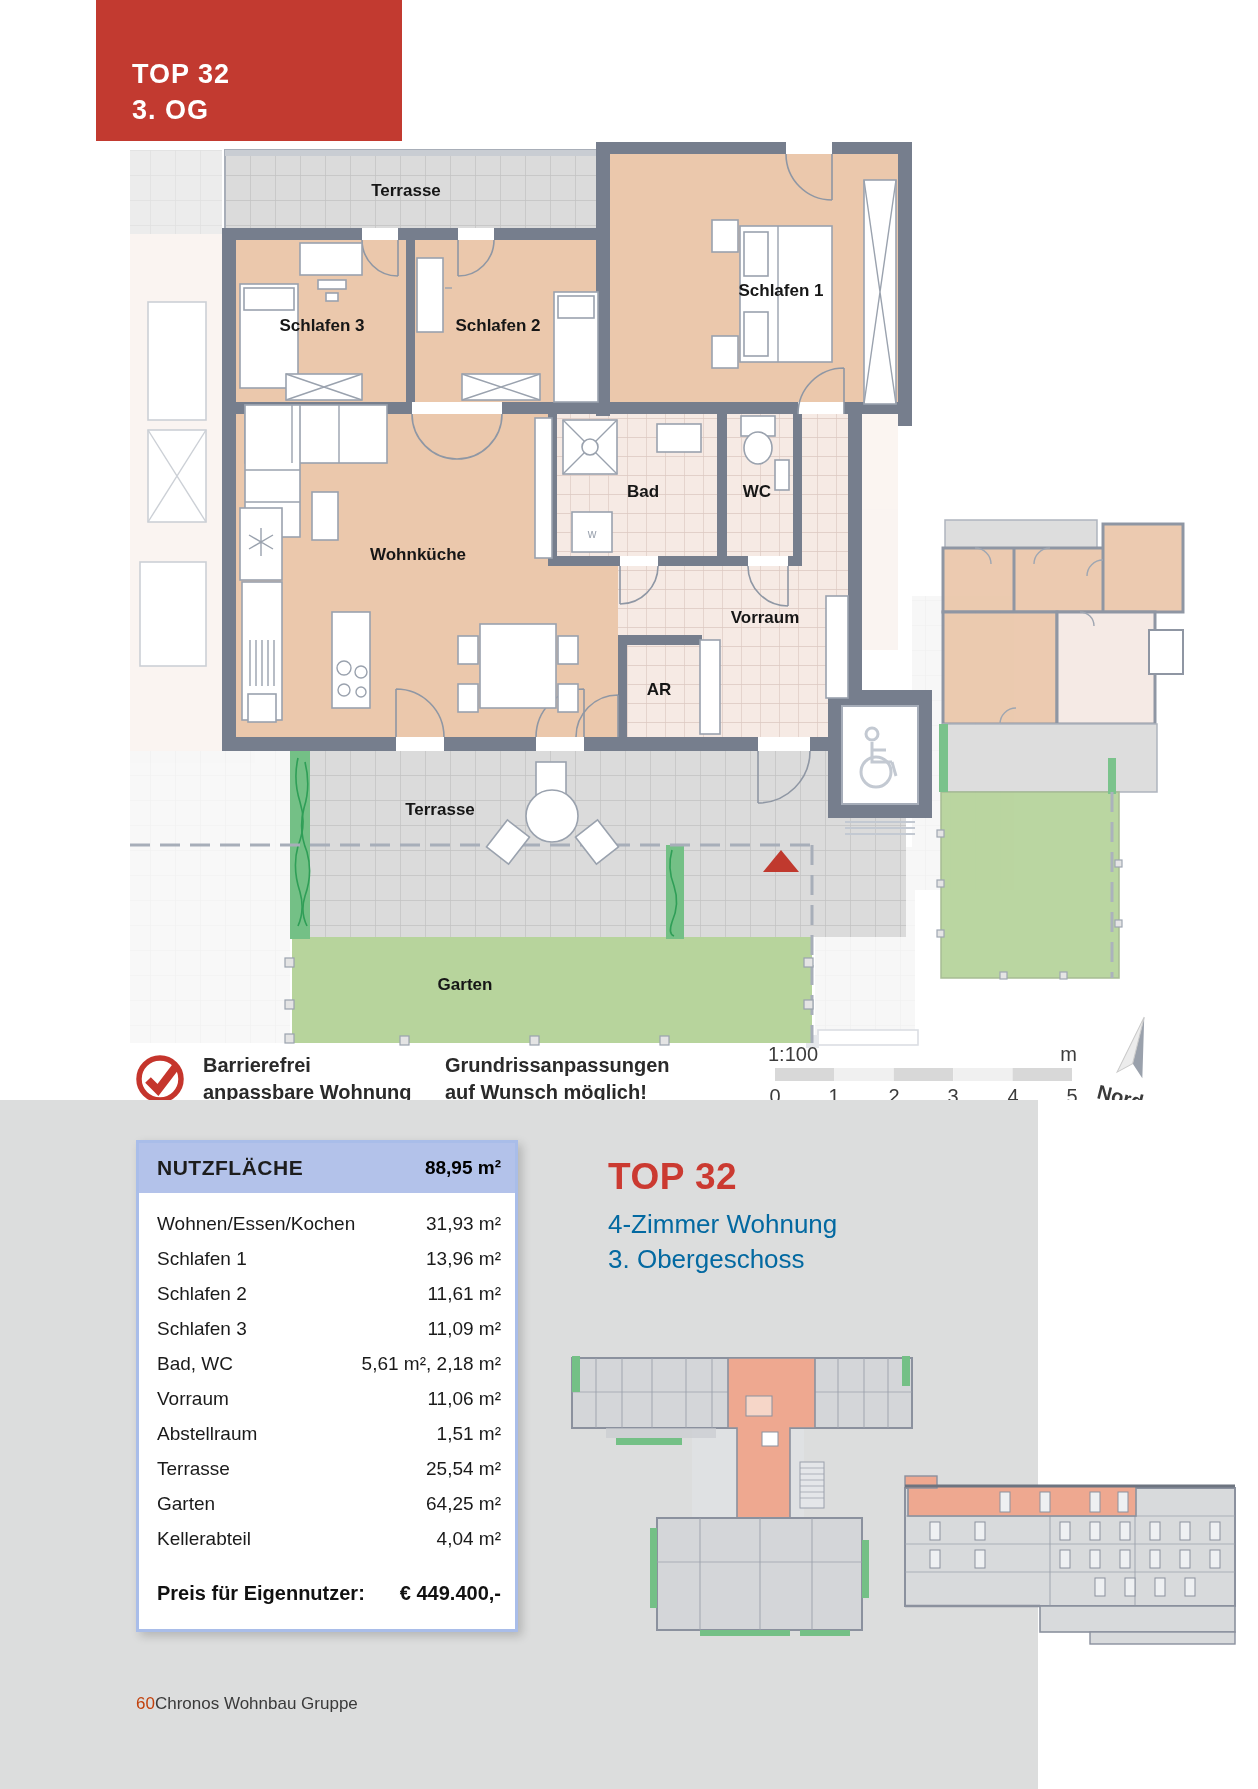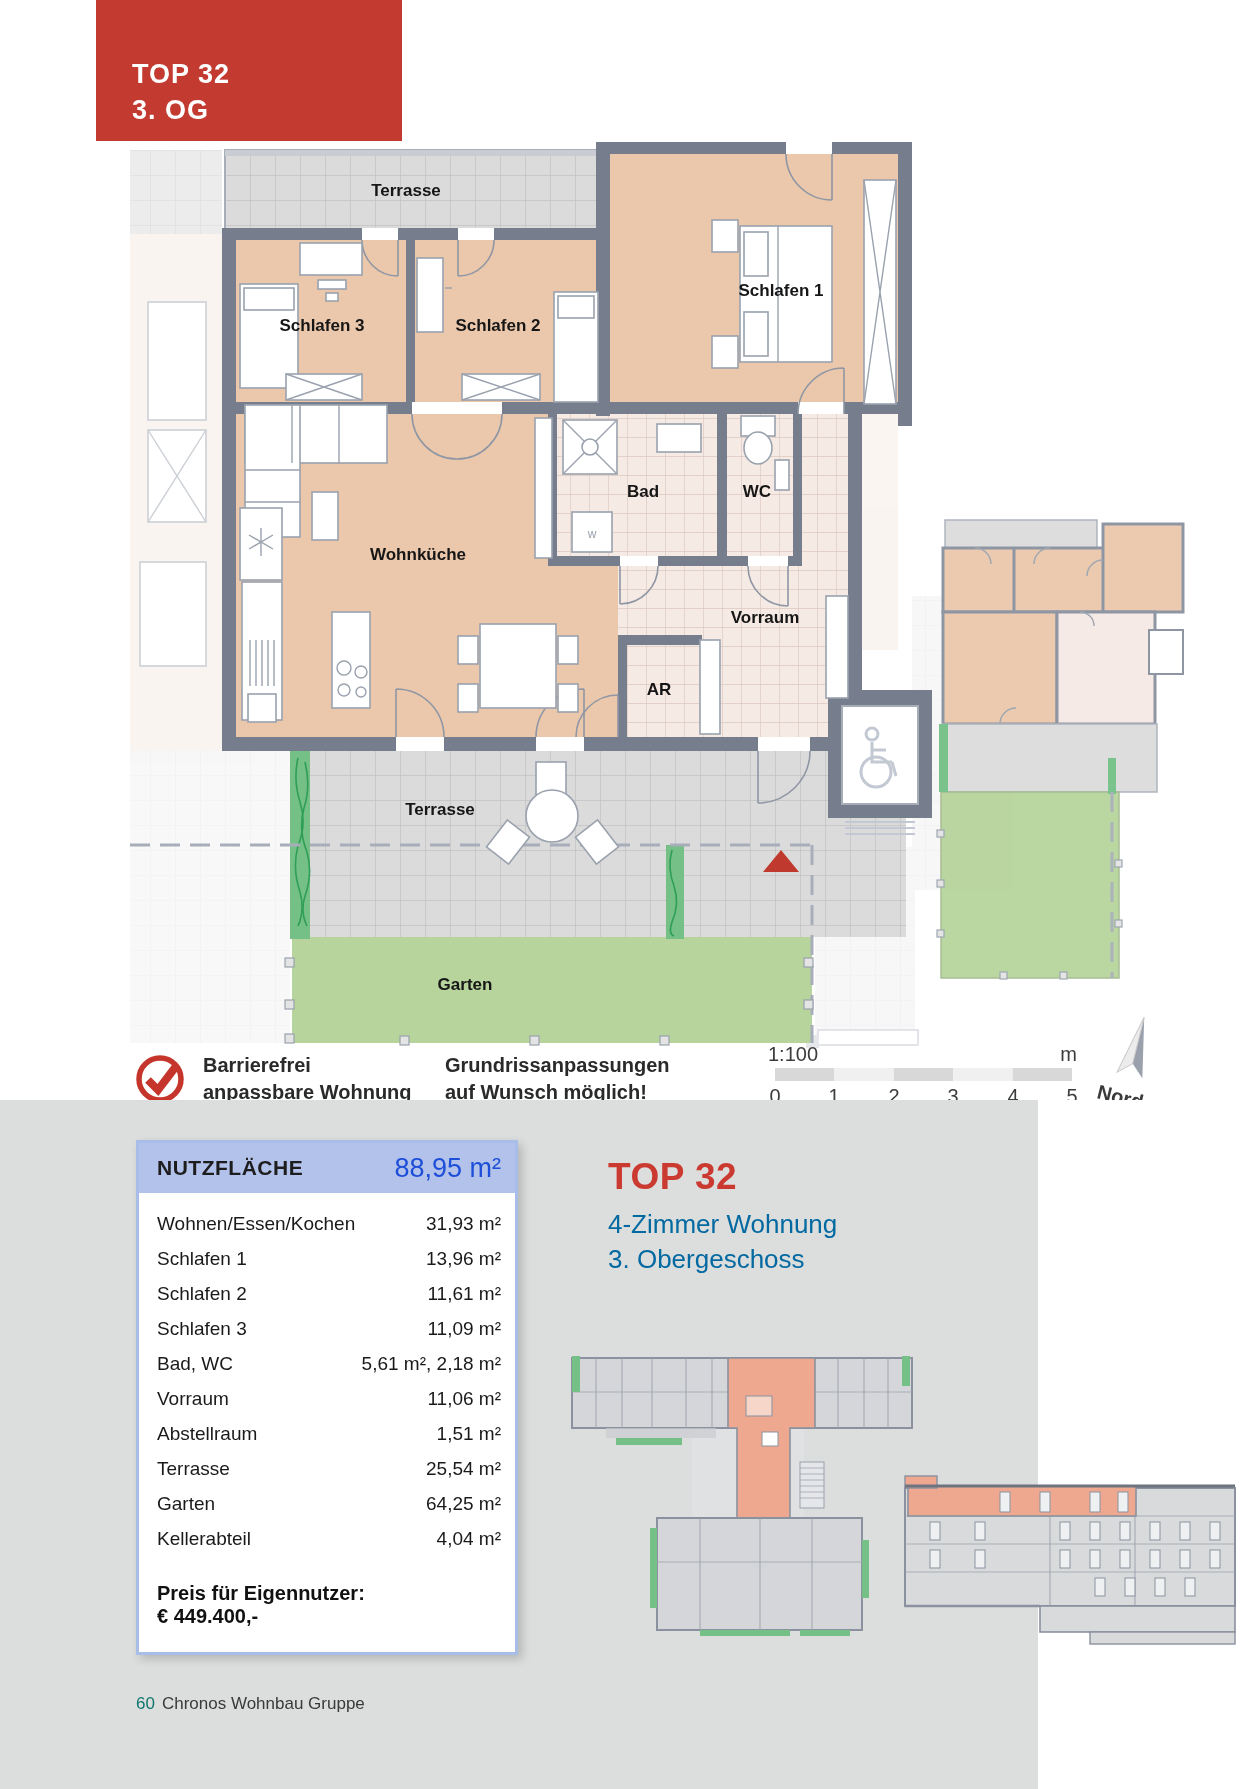--- a/index.html
+++ b/index.html
@@ -29,31 +29,31 @@
   .kline{stroke:#9ba1ac;stroke-width:1.2;opacity:.75;}
   
   .badgetxt{position:absolute;font-size:20px;font-weight:700;color:#2a2a2a;line-height:27px;}
   
   .gray{position:absolute;left:0;top:1100px;width:1038px;height:689px;background:#dcdddd;}
   .card{position:absolute;left:136px;top:40px;width:376px;background:#fff;
         border:3px solid #a9bde9;box-shadow:4px 4px 9px rgba(0,0,0,.18);z-index:2;}
   .card-header{height:50px;background:#b3c2ea;display:flex;justify-content:space-between;
         align-items:center;padding:0 14px 0 18px;}
   .card-title{font-size:21px;font-weight:700;letter-spacing:.5px;color:#1d1d1d;}
-  .card-total{font-size:27px;font-weight:400;color:#1d4ed8;}
+  .card-total{font-size:19px;font-weight:700;color:#000000;}
   .card-body{padding:20px 14px 24px 18px;border-radius:24px;}
   .trow{display:flex;justify-content:space-between;font-size:19px;color:#1a1a1a;margin-bottom:13px;}
   .trow .v{text-align:right;}
-  .prow{display:flex;justify-content:space-between;font-size:20px;color:#111;font-weight:700;margin-top:32px;flex-direction:column;}
+  .prow{display:flex;justify-content:space-between;font-size:20px;color:#111;font-weight:700;margin-top:32px;}
   .details{position:absolute;left:608px;top:52px;z-index:2;}
   .dh{font-size:37px;font-weight:700;color:#cb3a31;line-height:49px;letter-spacing:.5px;}
   .ds{font-size:26px;color:#0369a1;line-height:35px;}
   .ds1{margin-top:6px;}
   .footer{position:absolute;left:136px;top:594px;font-size:17px;color:#3a3a3a;z-index:2;}
-  .pn{color:#0f766e;margin-right:7px;}
+  .pn{color:#c2410c;}
 </style>
 </head>
 <body>
 
 <div class="page">
 
   <svg class="plansvg" width="1258" height="1100" viewBox="0 0 1258 1100">
     <defs>
       <pattern id="tg" width="25" height="25" patternUnits="userSpaceOnUse">
         <rect width="25" height="25" fill="#dbdbdb"></rect>

